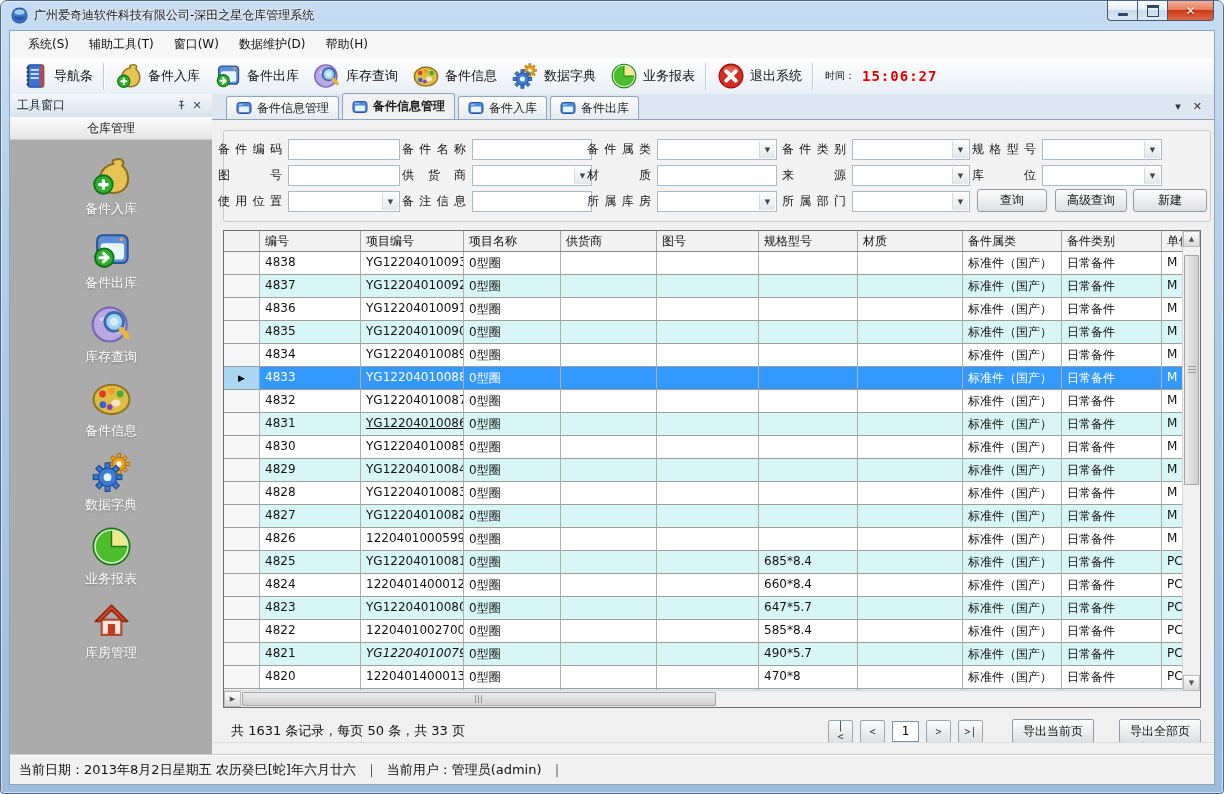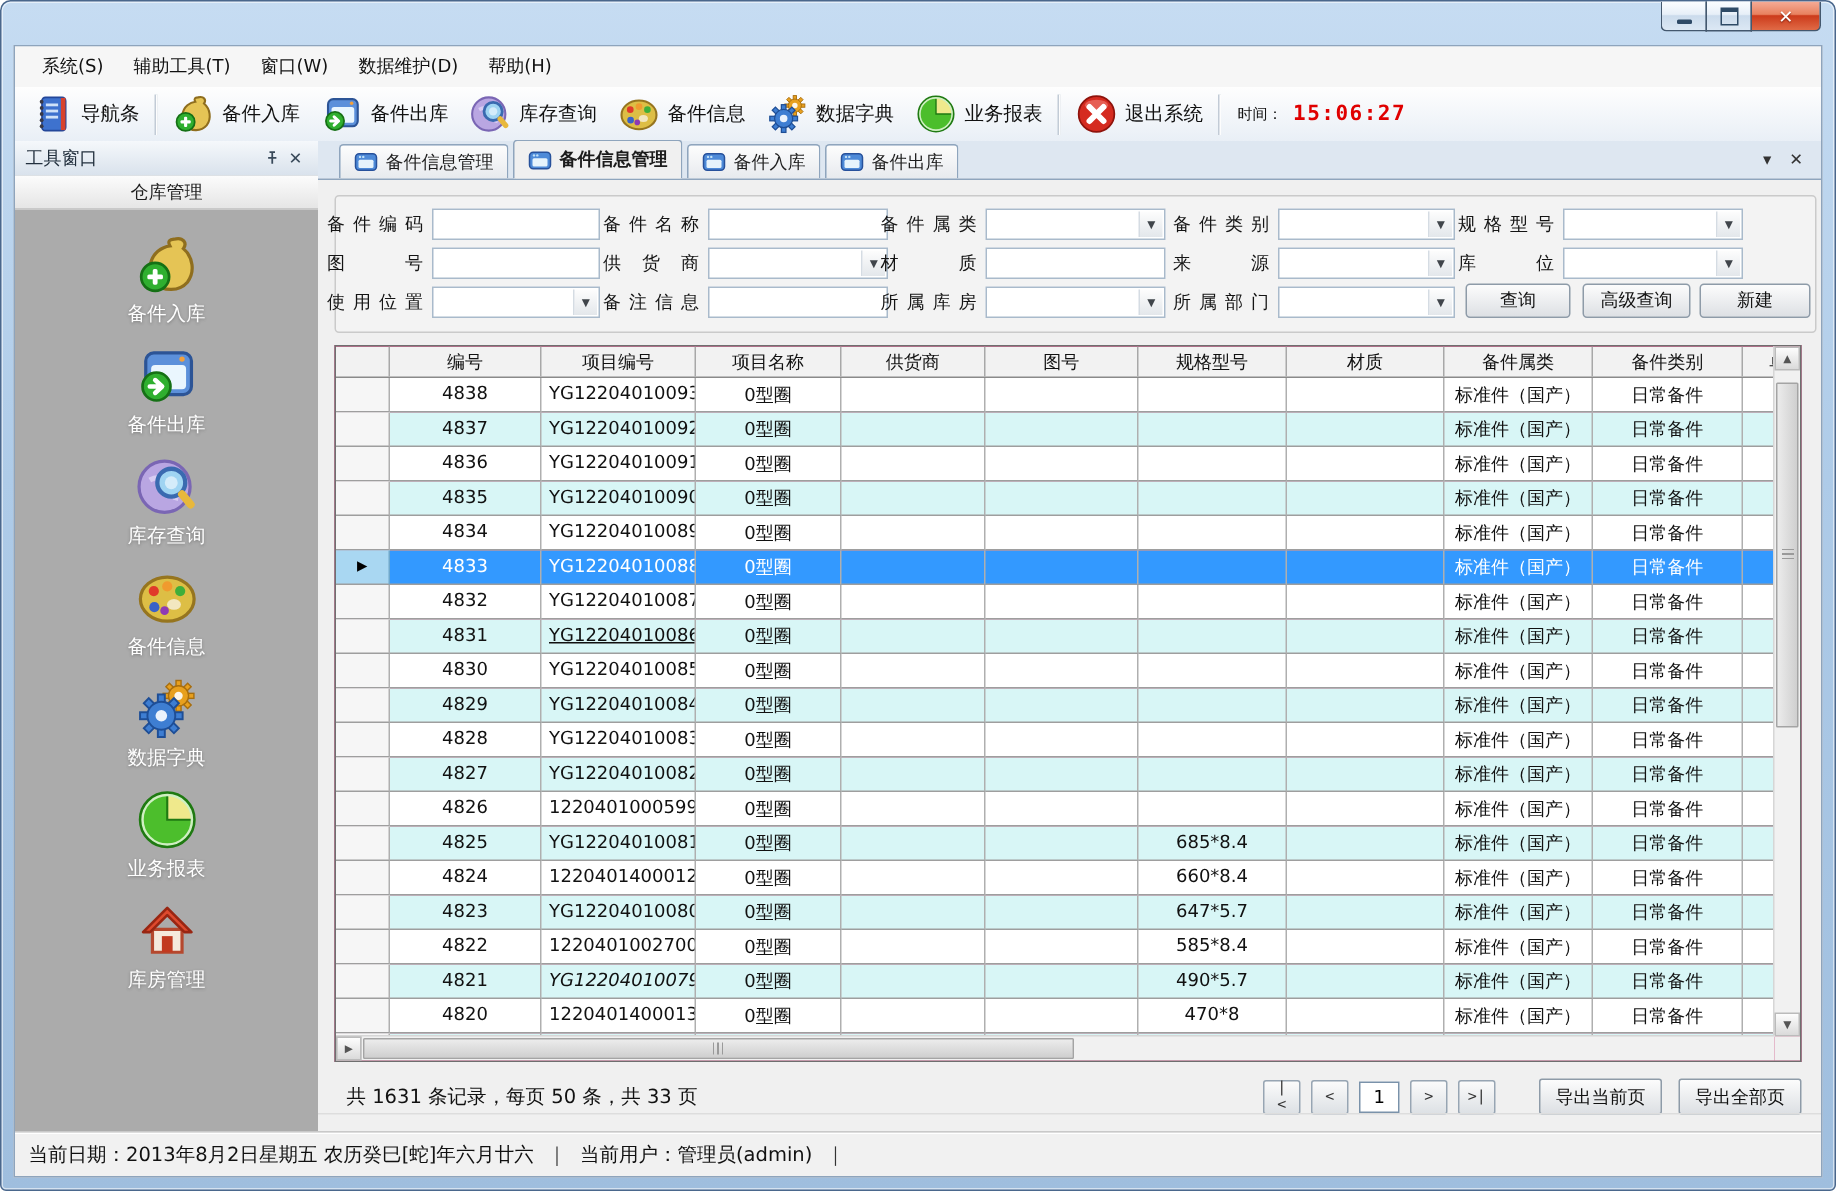--- a/index.html
+++ b/index.html
@@ -69,21 +69,21 @@
   .form-panel{position:absolute;left:11px;top:10px;width:986px;height:90px;background:#F3F3F3;
               border:1px solid #CACACA;border-radius:3px;}
   .flabel{position:absolute;height:21px;line-height:21px;color:#141414;text-align:justify;text-align-last:justify;overflow:hidden;}
   .ftext{position:absolute;height:21px;border:1px solid #A9BACB;background:#fff;box-sizing:border-box;font:inherit;padding:0 3px;}
   .fcombo{position:absolute;height:21px;border:1px solid #A9BACB;background:#fff;box-sizing:border-box;cursor:pointer;}
   .fcombo .arrow{position:absolute;right:1px;top:1px;bottom:1px;width:15px;display:flex;align-items:center;justify-content:center;
                  font-size:7px;color:#40454B;background:linear-gradient(#FDFDFD,#E3E7EB);border-left:1px solid #D5DCE3;}
   .fbtn{position:absolute;height:23px;border:1px solid #8E9BA8;border-radius:3px;font:inherit;color:#111;cursor:pointer;
         background:linear-gradient(#FCFCFC,#DDE0E4);display:flex;align-items:center;justify-content:center;}
   
-  .grid{position:absolute;left:11px;top:110px;width:978px;height:478px;border:1px solid #6F6F6F;background:#be185d;box-sizing:border-box;text-align:center;}
+  .grid{position:absolute;left:11px;top:110px;width:978px;height:478px;border:1px solid #6F6F6F;background:#5eead4;box-sizing:border-box;}
   .grid-view{position:absolute;left:0;top:0;right:17px;bottom:16px;overflow:hidden;}
   .g-header{display:flex;height:20px;background:#F2F2F2;border-bottom:1px solid #8A8A8A;width:1000px;}
   .gh-cell{box-sizing:border-box;flex:none;border-right:1px solid #A8A8A8;padding:2px 5px;color:#111;overflow:hidden;white-space:nowrap;}
   .g-row{display:flex;height:23px;width:1000px;background:#FFFFFF;cursor:default;}
   .g-row.alt{background:#D8F6F6;}
   .g-row.selected{background:#3399FF;color:#FFFFFF;}
   .g-cell{box-sizing:border-box;flex:none;border-right:1px solid #AFAFAF;border-bottom:1px solid #9E9E9E;
           padding:3px 5px;overflow:hidden;white-space:nowrap;}
   .sel-cell{background:#F6F6F6;display:flex;align-items:center;justify-content:center;font-size:9px;color:#000;padding:0;}
   .g-row.selected .sel-cell{background:#A9D7F2;color:#000;border-right:1px solid #6FA8CC;}
@@ -103,30 +103,38 @@
   
   .footerbar{position:absolute;left:11px;right:13px;top:597px;height:28px;display:flex;align-items:center;}
   .summary{margin-left:8px;font-size:13px;color:#111;white-space:nowrap;}
   .pager{margin-left:auto;display:flex;align-items:center;gap:7px;}
   .pbtn{width:25px;height:23px;border:1px solid #97A5B3;border-radius:2px;font-family:"DejaVu Sans Mono","Liberation Mono",monospace;
         font-size:10px;color:#333;background:linear-gradient(#FBFBFB,#DDE1E5);display:flex;align-items:center;justify-content:center;cursor:pointer;}
   .pinput{width:27px;height:21px;box-sizing:border-box;border:1px solid #7A92AA;text-align:center;font:inherit;}
   .exp-btn{height:24px;padding:0 10px;border:1px solid #8E9BA8;border-radius:2px;font:inherit;color:#111;cursor:pointer;
            background:linear-gradient(#FCFCFC,#DDE0E4);display:flex;align-items:center;white-space:nowrap;}
   .exp-btn.first{margin-left:22px;}
-  .exp-btn + .exp-btn{margin-left:4px;}
+  .exp-btn + .exp-btn{margin-left:18px;}
   
   .statusbar{position:absolute;left:0;right:0;bottom:0;height:29px;background:#F1F1F1;border-top:1px solid #C9C9C9;
              box-shadow:inset 0 1px 0 #FFFFFF;display:flex;align-items:center;padding-left:9px;gap:9px;font-size:13px;white-space:nowrap;}
   .st-sep{color:#333;}
 </style>
 </head>
 <body>
 
 <div class="win">
+  <div class="titlebar">
+    <span class="title-icon"><svg viewBox="0 0 16 16">
+          <circle cx="8" cy="8" r="7" fill="#3E7ED2" stroke="#1E4E96"></circle>
+          <ellipse cx="8" cy="4.8" rx="4.8" ry="2.4" fill="#A6CCF0"></ellipse>
+          <path d="M2.6 8.6 a5.5 5.5 0 0 0 10.8 0 Z" fill="#2A5CA8"></path>
+        </svg></span>
+    <span class="title-text">广州爱奇迪软件科技有限公司-深田之星仓库管理系统</span>
+  </div>
   <div class="win-btns">
     <div class="wbtn first">
         <span class="g-min"></span>
       </div>
     <div class="wbtn">
         <span class="g-max"></span>
       </div>
     <div class="wbtn close">
         <span>✕</span>
       </div>

